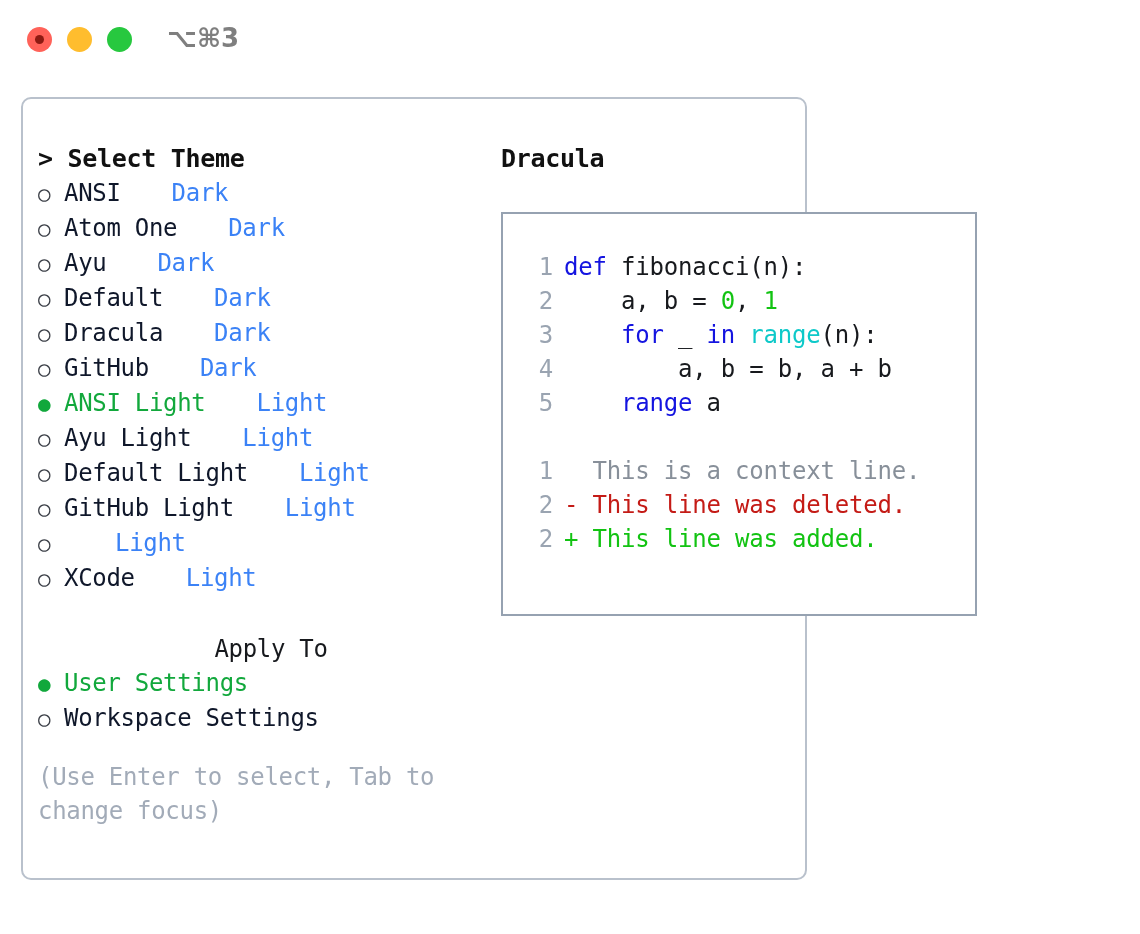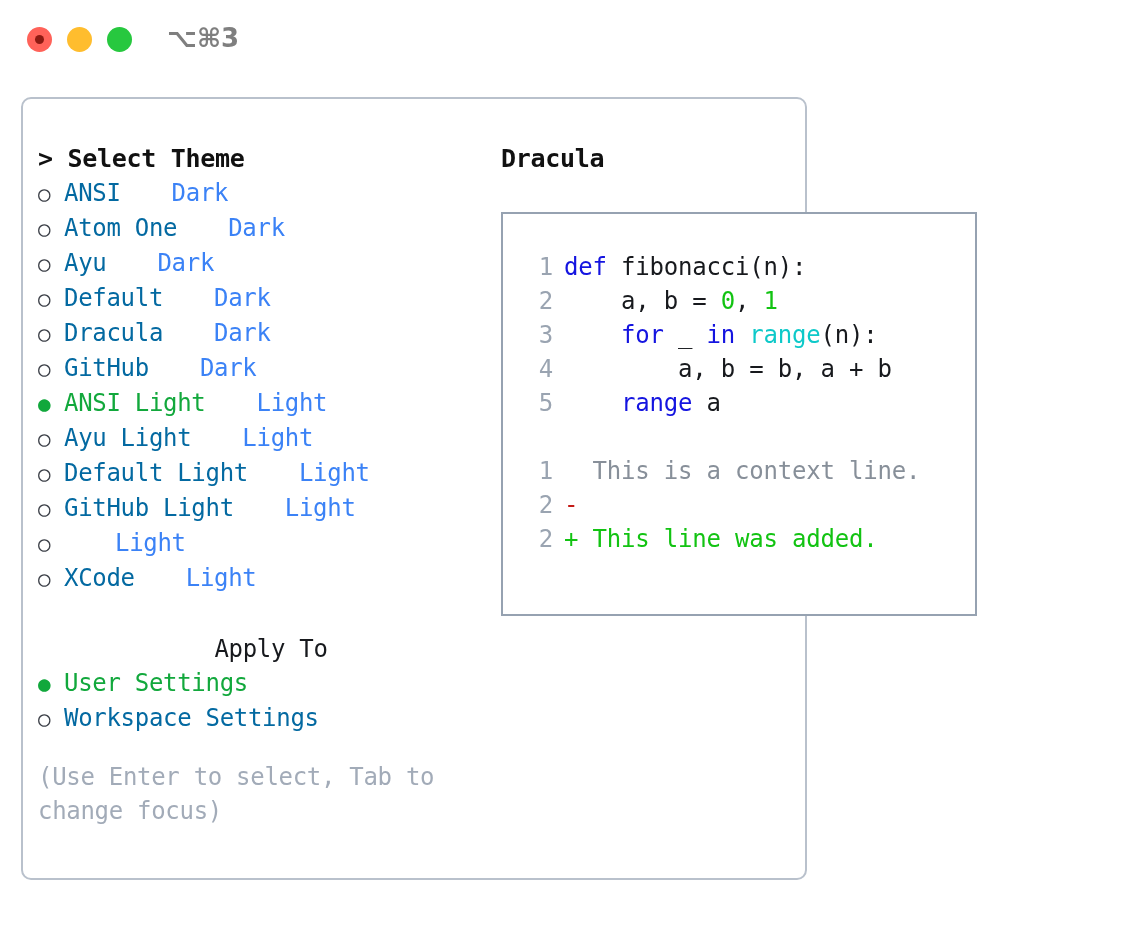--- a/index.html
+++ b/index.html
@@ -99,21 +99,21 @@
     display: inline-block;
     width: 26px;
     flex: 0 0 26px;
     color: #3b3f47;
     font-size: 21px;
   }
   .bullet.filled {
     color: #12a83c;
     font-size: 21px;
   }
-  .theme-name { color: #0369a1; }
+  .theme-name { color: #0f172a; }
   .theme-row.selected .theme-name { color: #12a83c; }
   .theme-kind {
     color: #3b82f6;
     padding-left: 10px;
     margin-left: 41px;
   }
 
   
   .apply-block { margin-top: 36px; }
   .apply-title {
@@ -232,20 +232,20 @@
         <div id="code-block">
             <div class="code-line"><span class="lineno">1</span><span class="tok-kw">def </span><span class="tok-fn">fibonacci(n):</span></div>
             <div class="code-line"><span class="lineno">2</span><span class="tok-plain">    a, b = </span><span class="tok-num">0</span><span class="tok-plain">, </span><span class="tok-num">1</span></div>
             <div class="code-line"><span class="lineno">3</span><span class="tok-plain">    </span><span class="tok-kw">for</span><span class="tok-plain"> _ </span><span class="tok-kw">in</span><span class="tok-plain"> </span><span class="tok-builtin">range</span><span class="tok-plain">(n):</span></div>
             <div class="code-line"><span class="lineno">4</span><span class="tok-plain">        a, b = b, a + b</span></div>
             <div class="code-line"><span class="lineno">5</span><span class="tok-plain">    </span><span class="tok-kw">range</span><span class="tok-plain"> a</span></div>
           </div>
         <div class="code-gap"></div>
         <div id="diff-block">
             <div class="code-line"><span class="lineno">1</span><span class="tok-ctx">  </span><span class="tok-ctx">This is a context line.</span></div>
-            <div class="code-line"><span class="lineno">2</span><span class="tok-del">- </span></div>
+            <div class="code-line"><span class="lineno">2</span><span class="tok-del">- </span><span class="tok-del">This line was deleted.</span></div>
             <div class="code-line"><span class="lineno">2</span><span class="tok-add">+ </span><span class="tok-add">This line was added.</span></div>
           </div>
       </div>
     </div>
 
   </div>
 </div>
 
 </body></html>

